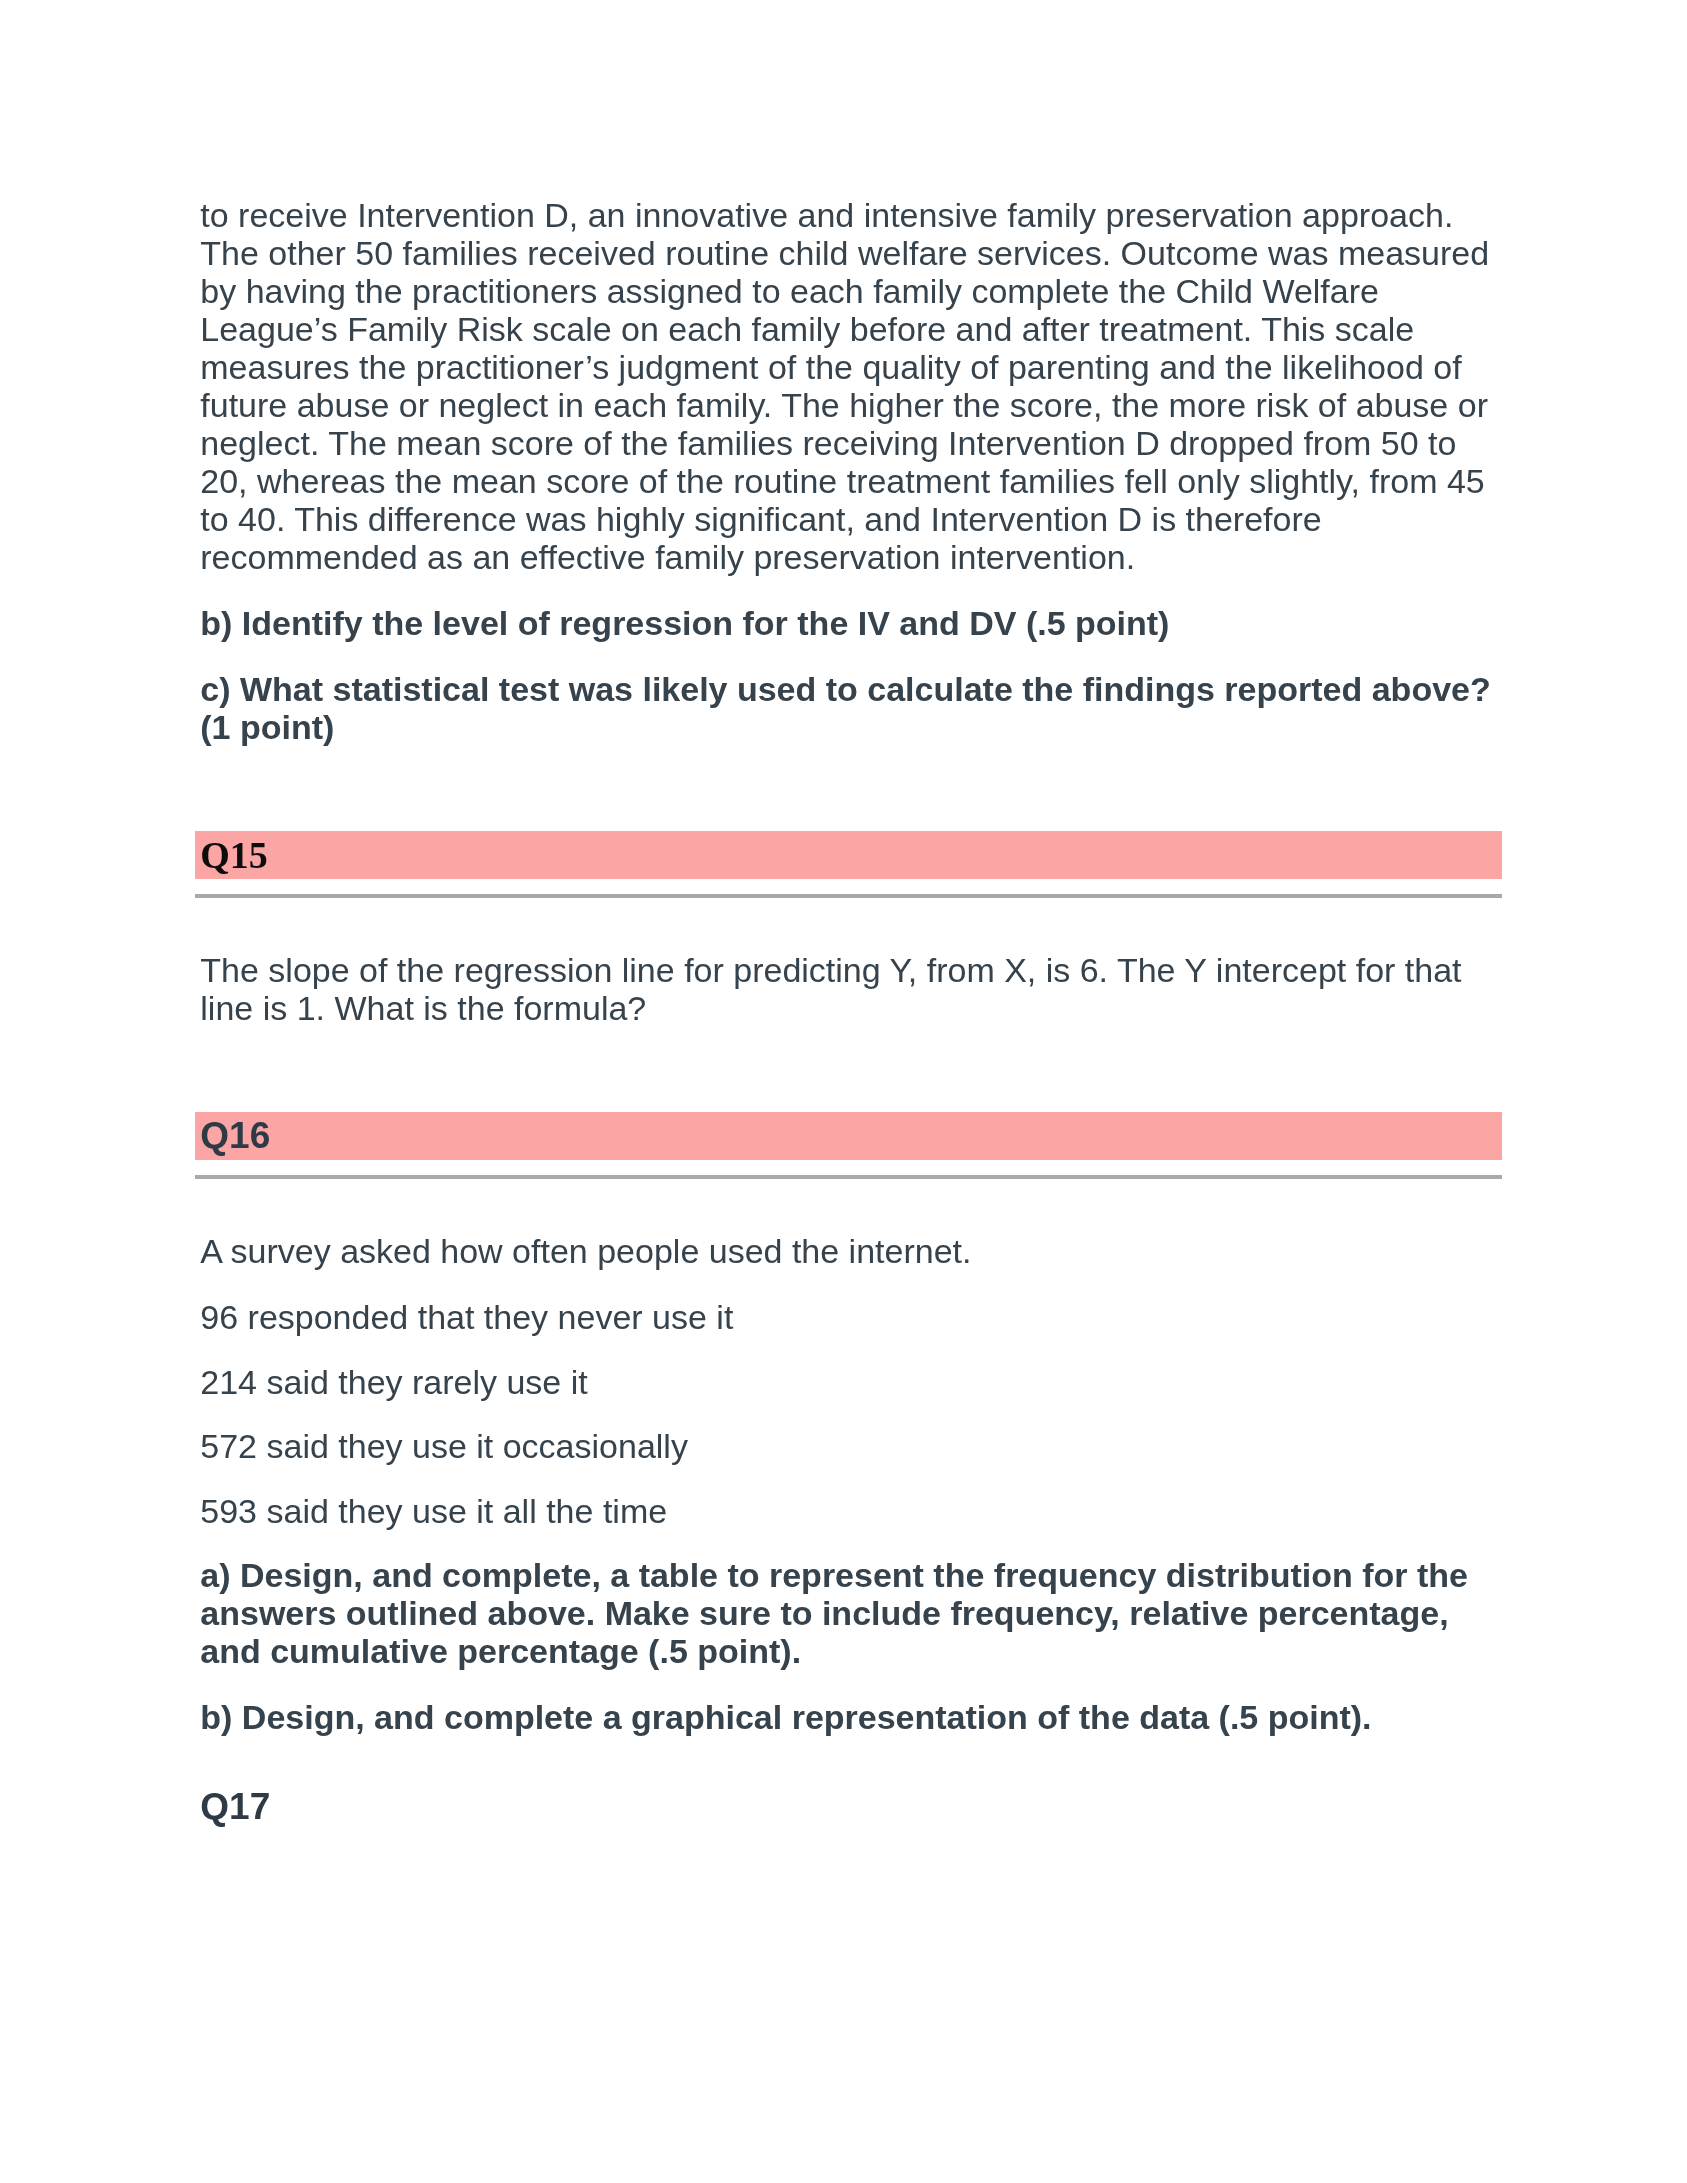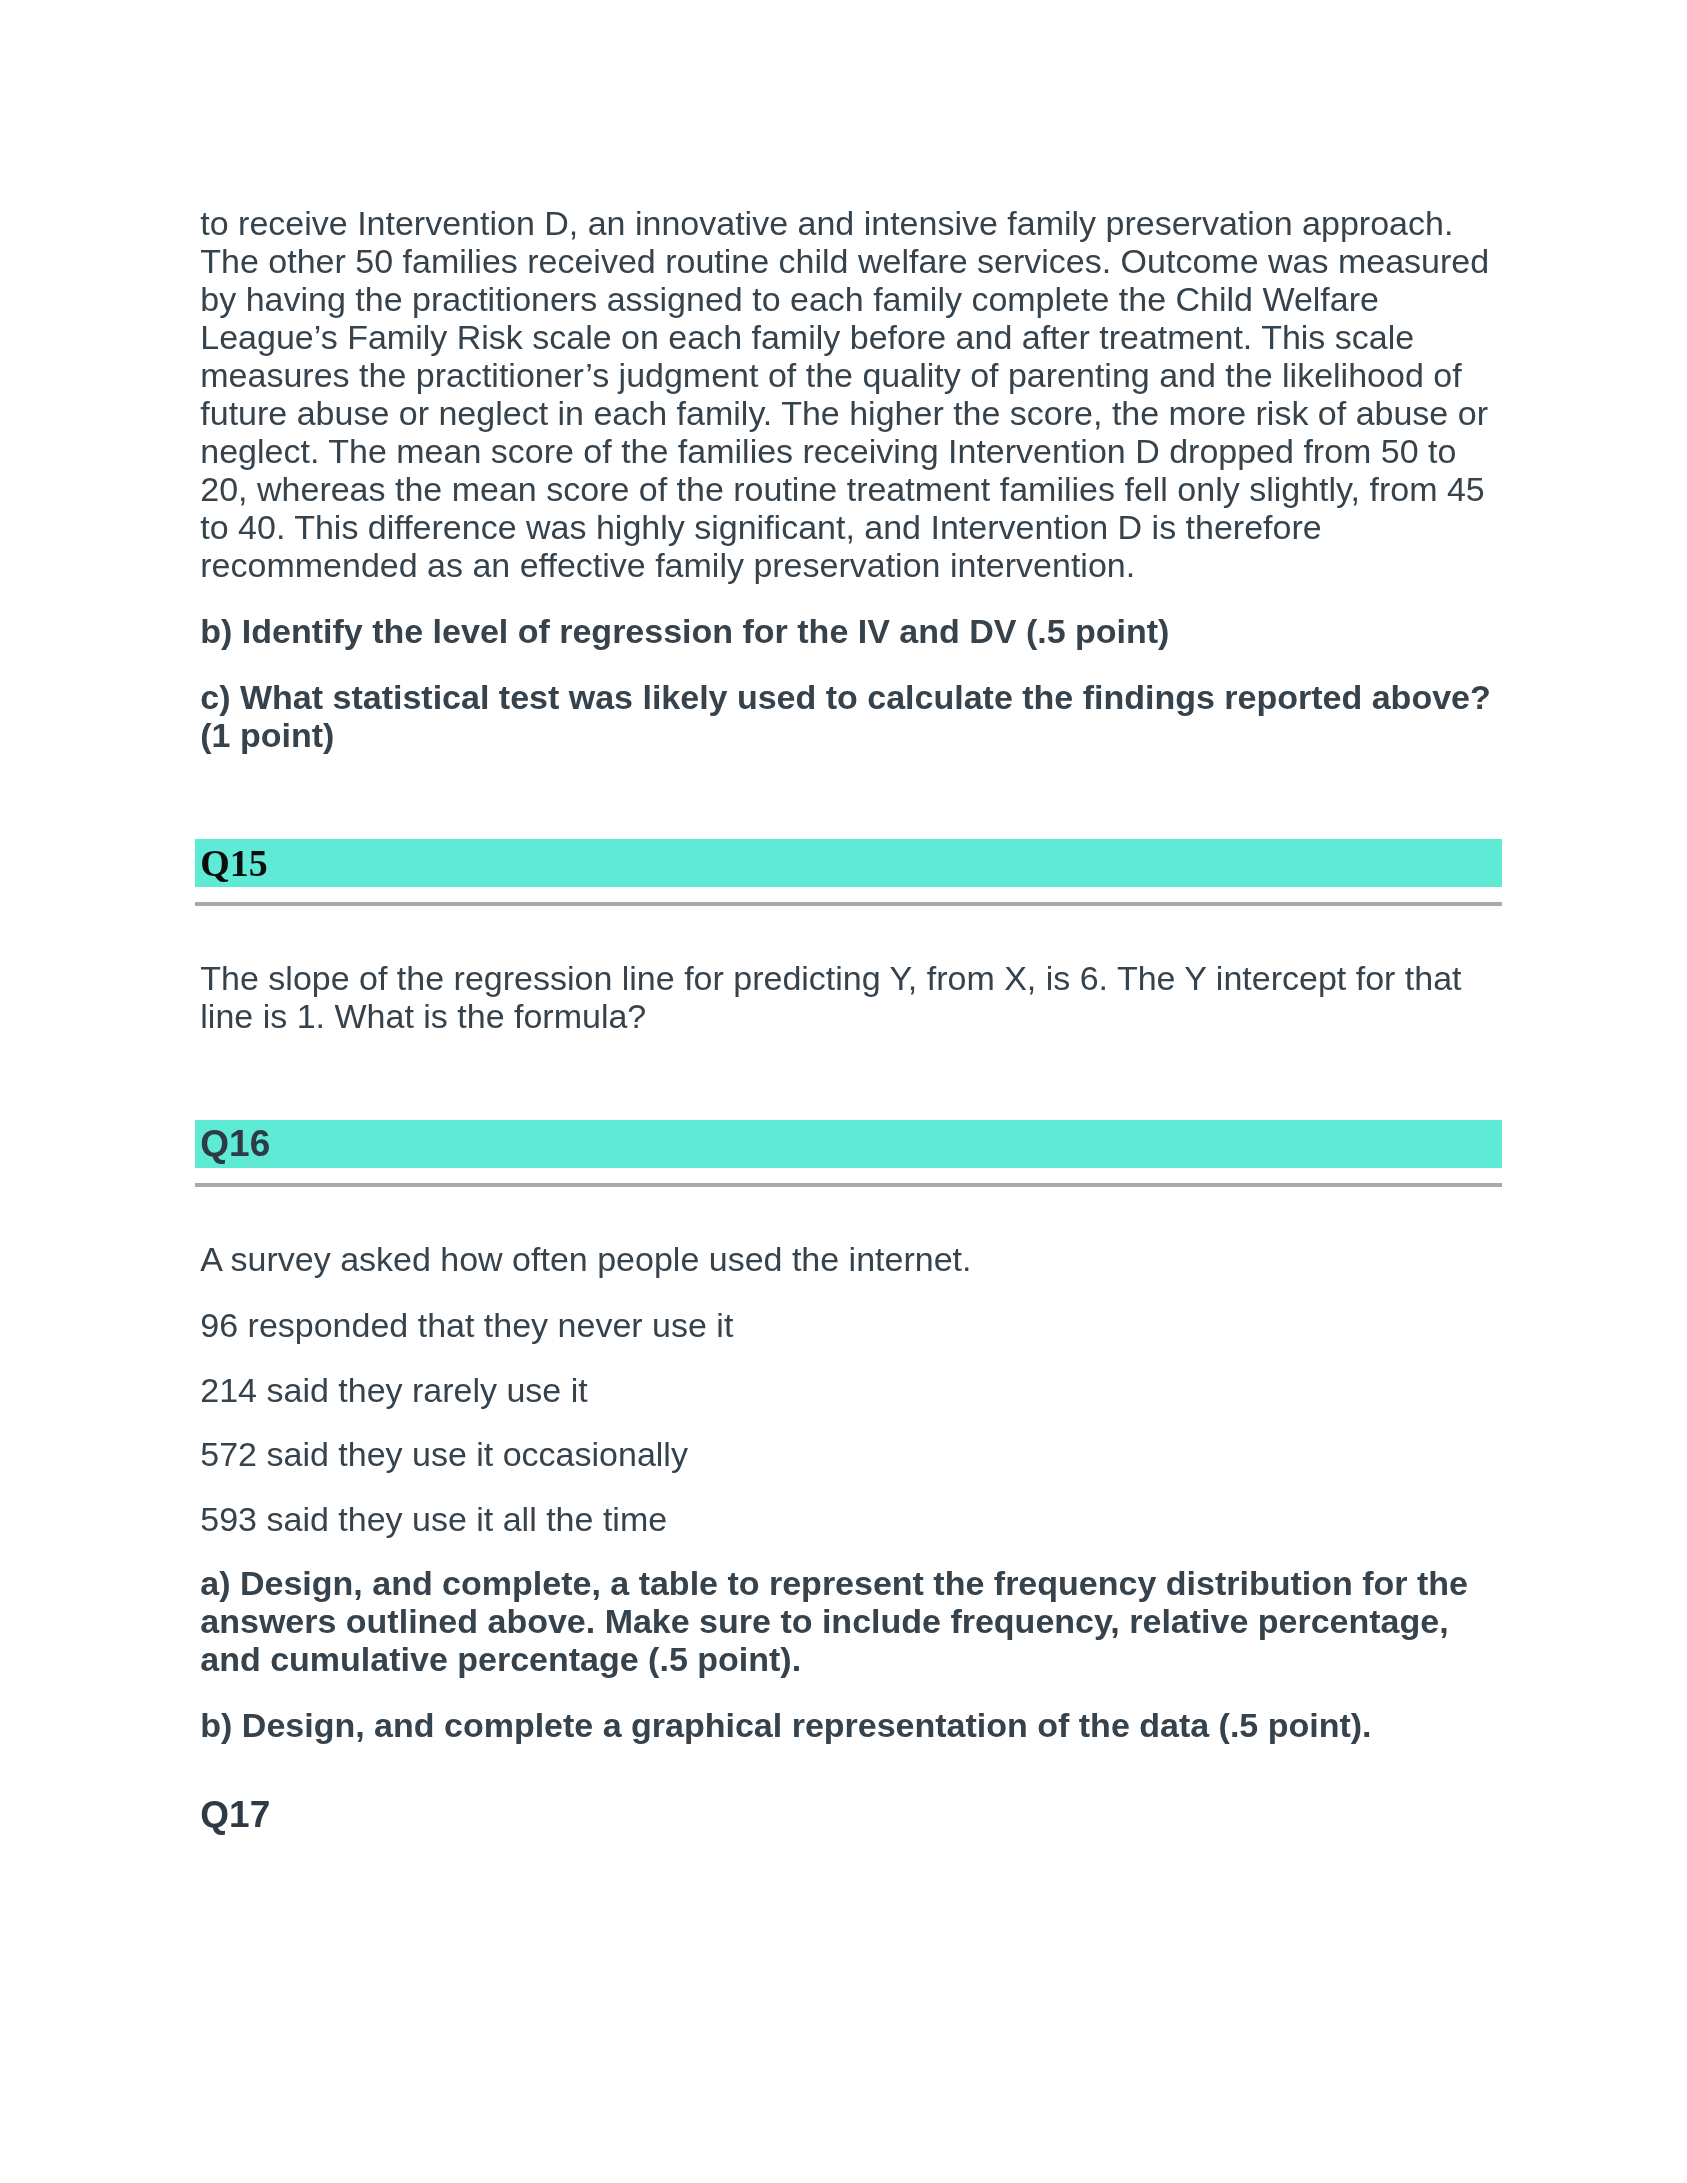--- a/index.html
+++ b/index.html
@@ -9,21 +9,21 @@
   }
   body {
     width: 1687px;
     height: 2183px;
     position: relative;
     font-family: "Liberation Sans", sans-serif;
   }
   .page {
     position: absolute;
     left: 195px;
-    top: 204px;
+    top: 196px;
     width: 1307px;
   }
   .para {
     margin: 0 0 28px 0;
     padding-left: 5.3px;
     font-size: 34px;
     line-height: 38px;
     color: #36424c;
   }
   .para.bold {
@@ -31,21 +31,21 @@
   }
   .q16-item {
     margin-bottom: 26.5px;
   }
   .q-header {
     margin-top: 85px;
     margin-bottom: 53px;
   }
   .q-bar {
     height: 48px;
-    background: #5eead4;
+    background: #fca5a5;
     display: flex;
     align-items: center;
     padding-left: 5.3px;
   }
   .q-bar .q-title-serif {
     font-family: "Liberation Serif", serif;
     font-size: 38px;
     font-weight: bold;
     color: #0d0d0d;
   }

